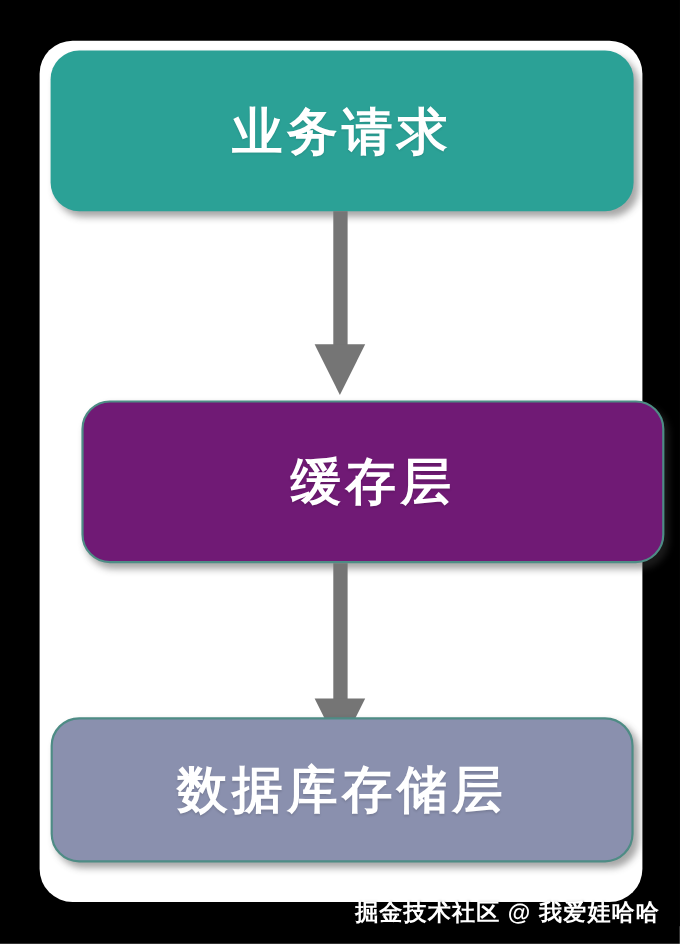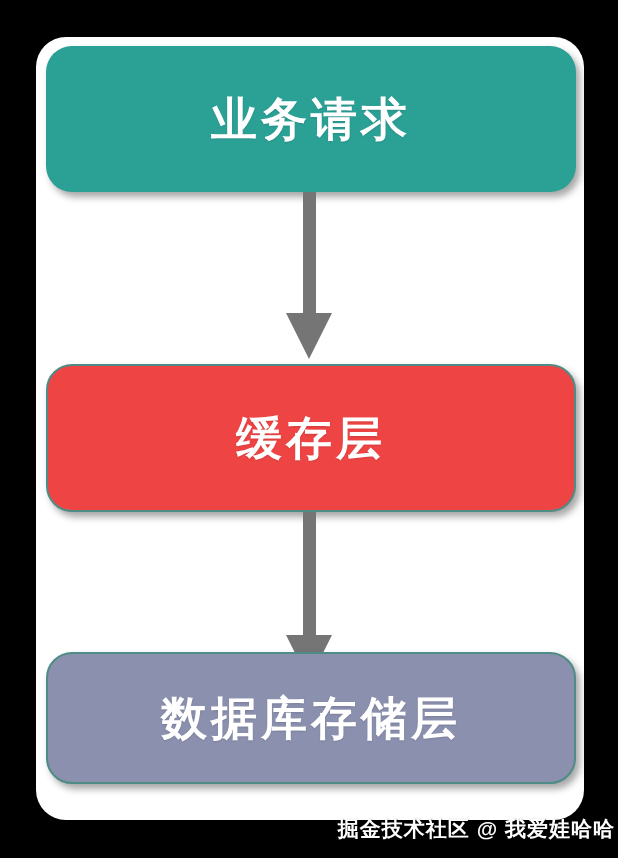--- a/index.html
+++ b/index.html
@@ -77,21 +77,21 @@
     border-right: 23px solid transparent;
     border-top-width: 46px;
     border-top-style: solid;
   }
   #arrow-1 .shaft { left: 303px; top: 192px; height: 124px; }
   #arrow-1 .head  { left: 286px; top: 313px; }
   #arrow-2 .shaft { left: 303px; top: 512px; height: 126px; }
   #arrow-2 .head  { left: 286px; top: 635px; }
   .watermark {
     position: absolute;
-    right: 3px;
+    right: 18px;
     top: 815px;
     color: #ffffff;
     font-size: 21px;
     font-weight: 600;
     letter-spacing: 1px;
     white-space: nowrap;
     text-shadow: 1px 1px 2px rgba(0,0,0,0.7);
     z-index: 10;
   }
 </style>
@@ -104,21 +104,21 @@
 
   <div class="node" id="node-business-request" style="background: rgb(43, 161, 150); border-color: rgb(43, 161, 150);">
     <span class="label" style="color: rgb(255, 255, 255);">业务请求</span>
   </div>
 
   <div class="arrow" id="arrow-1">
     <div class="shaft" style="background: rgb(117, 117, 117);"></div>
     <div class="head" style="border-top-color: rgb(117, 117, 117);"></div>
   </div>
 
-  <div class="node" id="node-cache-layer" style="background: #ef4444; border-color: rgb(78, 140, 133);">
+  <div class="node" id="node-cache-layer" style="background: #701a75; border-color: rgb(78, 140, 133); margin-left: 28px;">
     <span class="label" style="color: rgb(255, 255, 255);">缓存层</span>
   </div>
 
   <div class="arrow" id="arrow-2">
     <div class="shaft" style="background: rgb(117, 117, 117);"></div>
     <div class="head" style="border-top-color: rgb(117, 117, 117);"></div>
   </div>
 
   <div class="node" id="node-database-storage" style="background: rgb(138, 144, 174); border-color: rgb(78, 140, 133);">
     <span class="label" style="color: rgb(255, 255, 255);">数据库存储层</span>

